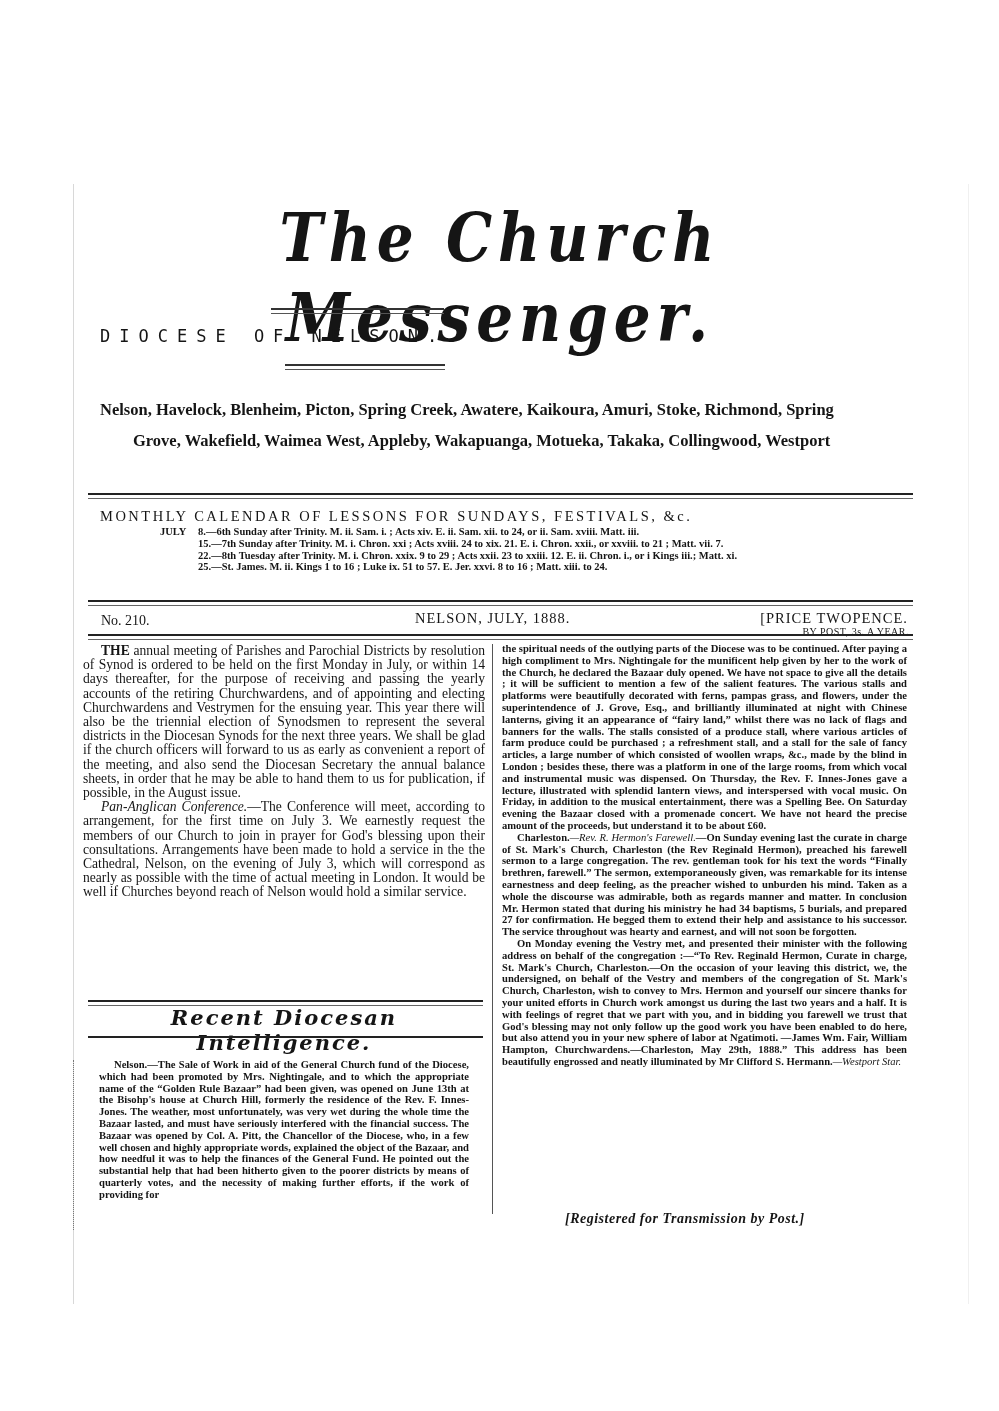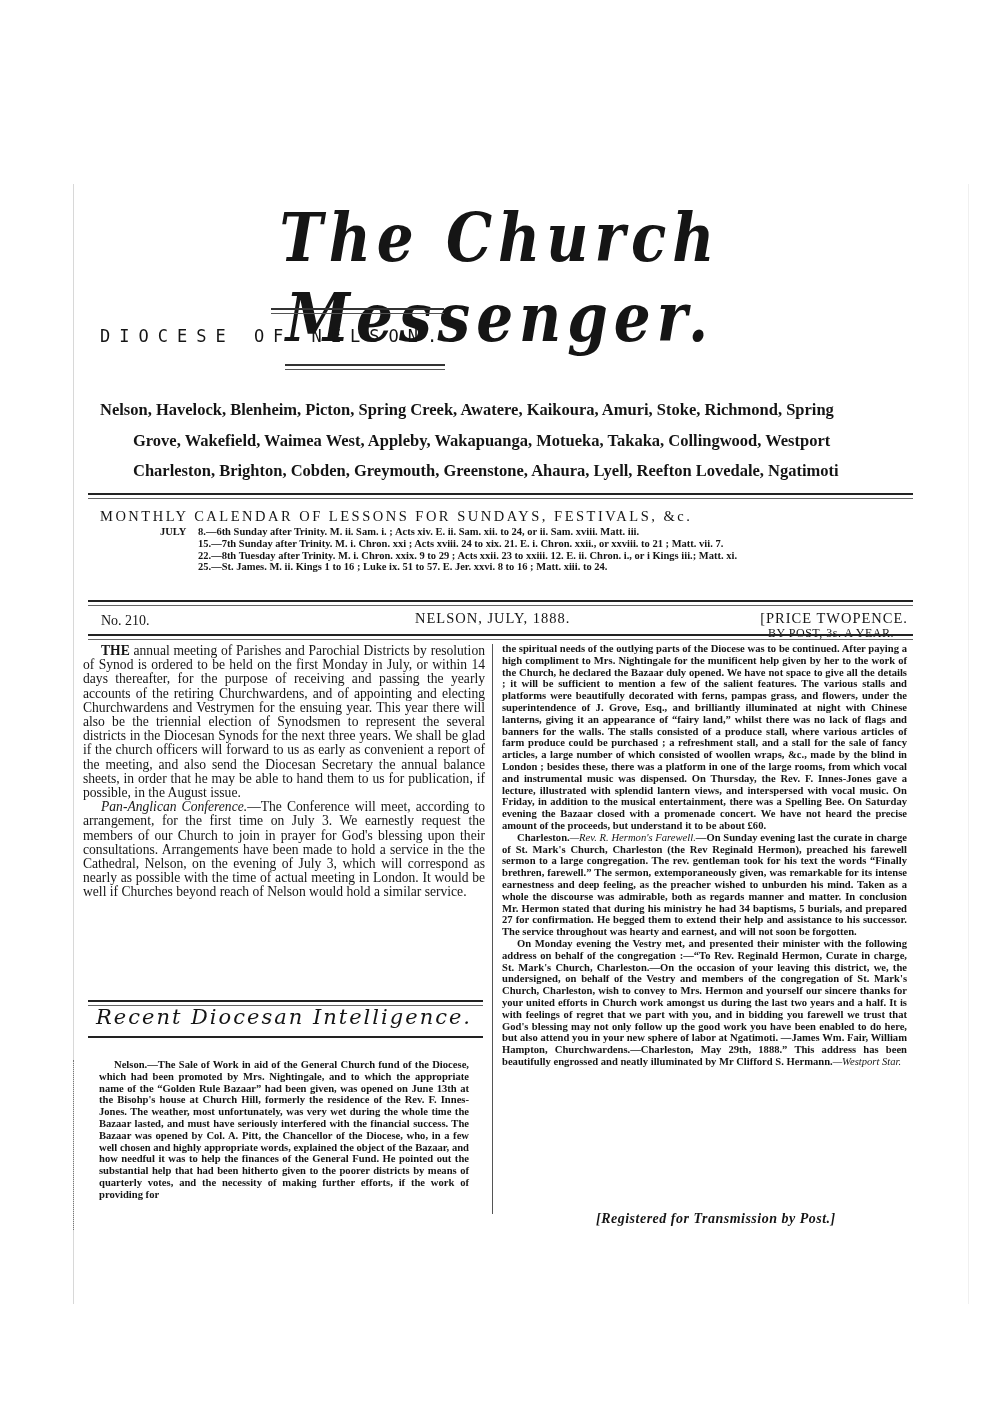--- a/index.html
+++ b/index.html
@@ -30,60 +30,59 @@
   .cal { position:absolute; left:160px; top:526px; width:760px; font-family:"Liberation Serif", serif; font-weight:bold;
     font-size:10.5px; line-height:11.8px; }
   .cal .row { white-space:nowrap; }
   .cal .month { display:inline-block; width:38px; }
   .cal .indent { display:inline-block; width:38px; }
 
   .issue-bar { position:absolute; left:97px; top:610px; width:815px; height:40px; font-family:"Liberation Serif", serif; }
   .issue-no { position:absolute; left:4px; top:3px; font-size:14px; }
   .issue-place { position:absolute; left:318px; top:0px; font-size:14.5px; letter-spacing:1px; }
   .issue-price { position:absolute; right:4px; top:0px; font-size:14.5px; letter-spacing:1px; text-align:right; }
-  .issue-post { position:absolute; right:18px; top:16px; font-size:12px; letter-spacing:0.5px; }
+  .issue-post { position:absolute; right:3px; top:16px; font-size:10px; letter-spacing:0.5px; }
 
   .col { position:absolute; font-family:"Liberation Serif", serif; text-align:justify; }
   .col-left { left:83px; top:644px; width:402px; font-size:13.6px; line-height:14.2px; }
   .col-left p { margin:0; text-indent:18px; }
   .col-divider { position:absolute; left:492px; top:644px; width:0; height:570px; border-left:1px solid #555; }
   .col-right { left:502px; top:643px; width:405px; font-size:10.6px; line-height:11.8px; font-weight:bold; }
   .col-right p { margin:0; text-indent:15px; }
   .col-right .lead { text-indent:0; }
   .it { font-style:italic; font-weight:normal; }
   .b { font-weight:bold; }
 
   .sec-rule { position:absolute; left:88px; top:1000px; width:395px; border-top:2px solid #222; }
   .sec-rule::after { content:""; position:absolute; left:0; right:0; top:3px; border-top:1px solid #666; }
   .sec-title { position:absolute; left:83px; top:1005px; width:402px; text-align:center; font-family:"DejaVu Serif", serif;
-    font-weight:normal; font-style:italic; font-size:21px; letter-spacing:2px; }
+    font-weight:bold; font-style:italic; font-size:21px; letter-spacing:2px; }
   .sec-rule2 { position:absolute; left:88px; top:1036px; width:395px; border-top:2px solid #222; }
   .col-left2 { left:83px; top:1043px; width:402px; font-size:10.6px; line-height:11.8px; font-weight:bold; }
   .col-left2 p { margin:16px; text-indent:15px; }
   .margin-tick { position:absolute; left:73px; top:1060px; width:2px; height:170px; border-left:1px dotted #777; }
 
-  .registered { position:absolute; left:565px; top:1211px; font-family:"Liberation Serif", serif; font-style:italic; font-weight:bold; font-size:14px; letter-spacing:0.5px;margin-left:31px; }
+  .registered { position:absolute; left:565px; top:1211px; font-family:"Liberation Serif", serif; font-style:italic; font-weight:bold; font-size:14px; letter-spacing:0.5px; }
 </style>
 </head>
 <body>
 
 <div class="page-edge"></div>
 <div class="page-edge-r"></div>
 
 <header>
   <div class="masthead-title">The Church Messenger.</div>
   <div class="rule-short a"></div>
   <div class="diocese">DIOCESE OF NELSON.</div>
   <div class="rule-short b"></div>
 </header>
 
 <section class="parishes">
   <div class="l1">Nelson, Havelock, Blenheim, Picton, Spring Creek, Awatere, Kaikoura, Amuri, Stoke, Richmond, Spring</div>
   <div class="l2">Grove, Wakefield, Waimea West, Appleby, Wakapuanga, Motueka, Takaka, Collingwood, Westport</div>
-  <div class="l3">Charleston, Brighton, Cobden, Greymouth, Greenstone, Ahaura, Lyell, Reefton Lovedale, Ngatimoti</div>
 </section>
 
 <div class="hrule" style="top:493px;"></div>
 
 <section>
   <div class="cal-title">MONTHLY CALENDAR OF LESSONS FOR SUNDAYS, FESTIVALS, &amp;c.</div>
   <div class="cal">
     <div class="row"><span class="month">JULY</span><span>8.—6th Sunday after Trinity.  M. ii. Sam. i. ; Acts xiv.  E. ii. Sam. xii. to 24, or ii. Sam. xviii. Matt. iii.</span></div>
     <div class="row"><span class="indent"></span><span>15.—7th Sunday after Trinity.  M. i. Chron. xxi ; Acts xviii. 24 to xix. 21.  E. i. Chron. xxii., or xxviii. to 21 ; Matt. vii. 7.</span></div>
     <div class="row"><span class="indent"></span><span>22.—8th Tuesday after Trinity.  M. i. Chron. xxix. 9 to 29 ; Acts xxii. 23 to xxiii. 12.  E. ii. Chron. i., or i Kings iii.; Matt. xi.</span></div>

